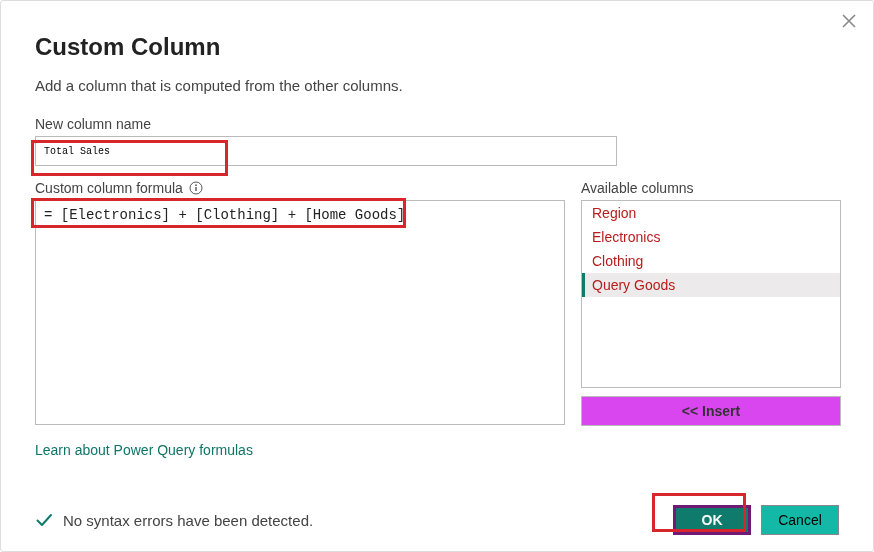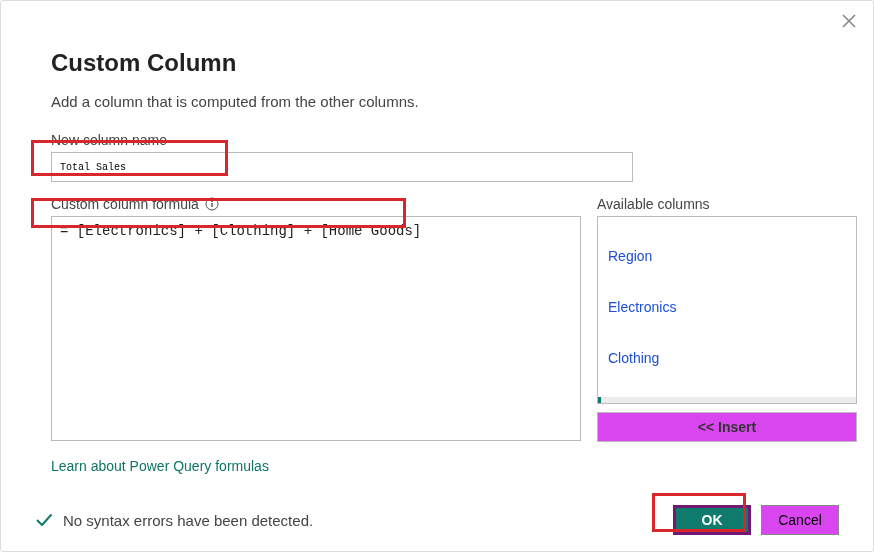--- a/index.html
+++ b/index.html
@@ -9,21 +9,21 @@
     font-size: 14px;
     color: #333;
     background: #fff;
   }
   .dialog {
     position: relative;
     width: 874px;
     height: 552px;
     border: 1px solid #ddd;
     border-radius: 3px;
-    padding: 16px;
+    padding: 0;
     background: #fff;
   }
   .close-icon {
     position: absolute;
     top: 12px;
     right: 16px;
     width: 16px;
     height: 16px;
     cursor: pointer;
     color: #888;
@@ -119,22 +119,21 @@
   .avail-list {
     width: 260px;
     height: 188px;
     border: 1px solid #bbb;
     background: #fff;
     overflow: auto;
   }
   .avail-item {
     padding: 4px 10px;
     cursor: pointer;
-    color: #1d4ed8;
-    margin-top: 27px;
+    color: #b91c1c;
   }
   .avail-item.selected {
     background: #eceaea;
     border-left: 3px solid #0f7b6c;
     padding-left: 7px;
   }
   .insert-btn {
     width: 260px;
     height: 30px;
     margin-top: 8px;
@@ -174,21 +173,21 @@
     color: #0f7b6c;
   }
   .buttons {
     display: flex;
     gap: 10px;
   }
   .btn {
     min-width: 78px;
     height: 30px;
     border: 1px solid #888;
-    background: #d946ef;
+    background: #14b8a6;
     cursor: pointer;
     font-size: 14px;
     padding: 0 14px;
   }
   .btn.primary {
     background: #0f7b6c;
     color: #fff;
     border: 3px solid #701a75;
     font-weight: 600;
   }

